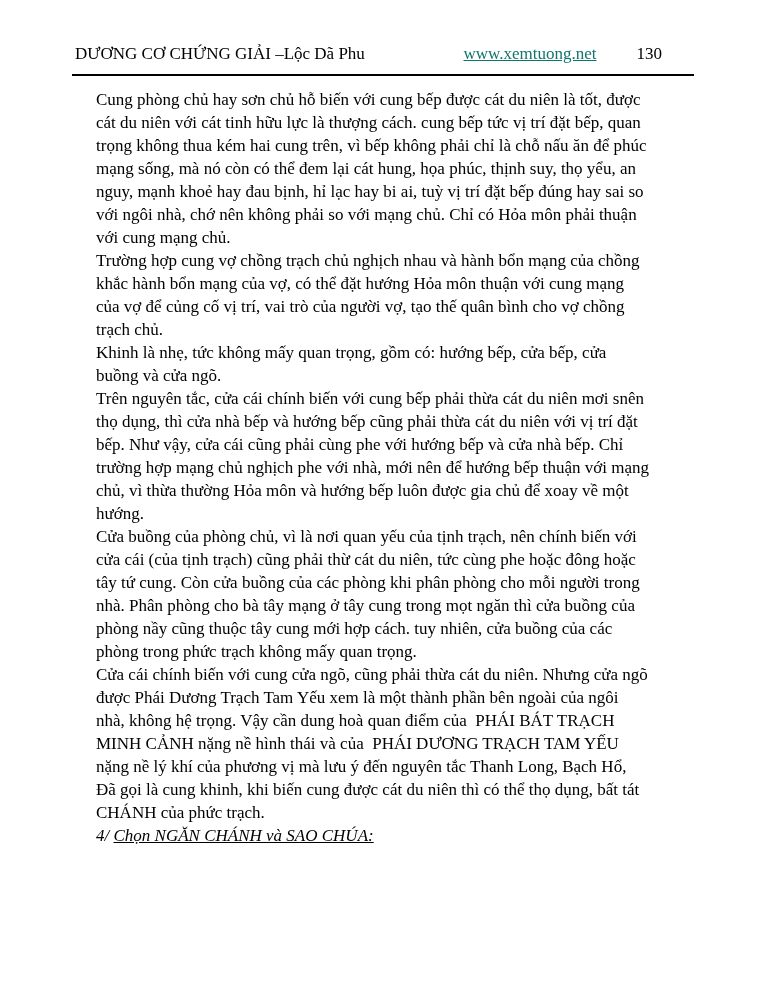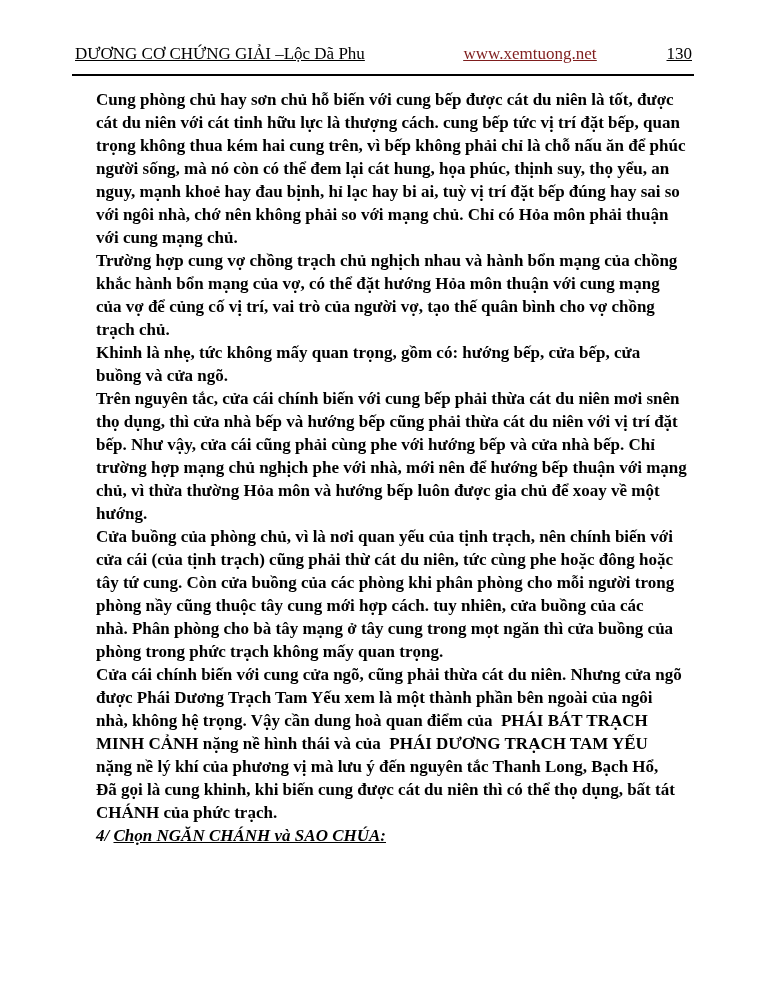--- a/index.html
+++ b/index.html
@@ -12,96 +12,94 @@
   .page {
     position: relative;
     width: 765px;
     height: 990px;
     background: #ffffff;
     overflow: hidden;
   }
   .page-header {
     display: flex;
     align-items: baseline;
-    padding: 44px 73px 0 75px;
+    padding: 44px 103px 0 75px;
     font-size: 17px;
     line-height: 20px;
     white-space: pre;
-    text-decoration: underline;
   }
   .page-header .doc-title {
     flex: 0 0 auto;
   }
   .page-header .site-link {
     margin-left: auto;
     text-decoration: underline;
     cursor: pointer;
   }
   .page-header .page-number {
-    margin-left: 70px;
+    margin-left: 40px;
   }
   .header-rule {
     height: 0;
     border-top: 2px solid #000000;
     margin: 10px 71px 0 72px;
   }
   .doc-body {
     margin: 12px 60px 0 96px;
     font-size: 17px;
     line-height: 23px;
   }
   .doc-body .line {
     white-space: pre;
-    font-weight: bold;
   }
   .doc-body .line.italic {
     font-style: italic;
   }
   .doc-body .line.heading {
     font-style: italic;
   }
   .doc-body .heading .underline {
     text-decoration: underline;
   }
 </style>
 </head>
 <body>
 
 <div class="page">
   <div class="page-header">
     <span class="doc-title">DƯƠNG CƠ CHỨNG GIẢI –Lộc Dã Phu</span>
-    <span class="site-link" style="color: #7f1d1d;">www.xemtuong.net</span>
+    <span class="site-link" style="color: #0f766e;">www.xemtuong.net</span>
     <span class="page-number">130</span>
   </div>
   <div class="header-rule" style="border-top-color: rgb(0, 0, 0);"></div>
   <div class="doc-body">
       <div class="line normal">Cung phòng chủ hay sơn chủ hỗ biến với cung bếp được cát du niên là tốt, được</div>
       <div class="line normal">cát du niên với cát tinh hữu lực là thượng cách. cung bếp tức vị trí đặt bếp, quan</div>
       <div class="line normal">trọng không thua kém hai cung trên, vì bếp không phải chỉ là chỗ nấu ăn để phúc</div>
-      <div class="line normal">người sống, mà nó còn có thể đem lại cát hung, họa phúc, thịnh suy, thọ yểu, an</div>
+      <div class="line normal">mạng sống, mà nó còn có thể đem lại cát hung, họa phúc, thịnh suy, thọ yểu, an</div>
       <div class="line normal">nguy, mạnh khoẻ hay đau bịnh, hỉ lạc hay bi ai, tuỳ vị trí đặt bếp đúng hay sai so</div>
       <div class="line normal">với ngôi nhà, chớ nên không phải so với mạng chủ. Chỉ có Hỏa môn phải thuận</div>
       <div class="line normal">với cung mạng chủ.</div>
       <div class="line normal">Trường hợp cung vợ chồng trạch chủ nghịch nhau và hành bổn mạng của chồng</div>
       <div class="line normal">khắc hành bổn mạng của vợ, có thể đặt hướng Hỏa môn thuận với cung mạng</div>
       <div class="line normal">của vợ để củng cố vị trí, vai trò của người vợ, tạo thế quân bình cho vợ chồng</div>
       <div class="line normal">trạch chủ.</div>
       <div class="line normal">Khinh là nhẹ, tức không mấy quan trọng, gồm có: hướng bếp, cửa bếp, cửa</div>
       <div class="line normal">buồng và cửa ngõ.</div>
       <div class="line normal">Trên nguyên tắc, cửa cái chính biến với cung bếp phải thừa cát du niên mơi snên</div>
       <div class="line normal">thọ dụng, thì cửa nhà bếp và hướng bếp cũng phải thừa cát du niên với vị trí đặt</div>
       <div class="line normal">bếp. Như vậy, cửa cái cũng phải cùng phe với hướng bếp và cửa nhà bếp. Chỉ</div>
       <div class="line normal">trường hợp mạng chủ nghịch phe với nhà, mới nên để hướng bếp thuận với mạng</div>
       <div class="line normal">chủ, vì thừa thường Hỏa môn và hướng bếp luôn được gia chủ để xoay về một</div>
       <div class="line normal">hướng.</div>
       <div class="line normal">Cửa buồng của phòng chủ, vì là nơi quan yếu của tịnh trạch, nên chính biến với</div>
       <div class="line normal">cửa cái (của tịnh trạch) cũng phải thừ cát du niên, tức cùng phe hoặc đông hoặc</div>
       <div class="line normal">tây tứ cung. Còn cửa buồng của các phòng khi phân phòng cho mỗi người trong</div>
+      <div class="line normal">nhà. Phân phòng cho bà tây mạng ở tây cung trong mọt ngăn thì cửa buồng của</div>
       <div class="line normal">phòng nầy cũng thuộc tây cung mới hợp cách. tuy nhiên, cửa buồng của các</div>
-      <div class="line normal">nhà. Phân phòng cho bà tây mạng ở tây cung trong mọt ngăn thì cửa buồng của</div>
       <div class="line normal">phòng trong phức trạch không mấy quan trọng.</div>
       <div class="line normal">Cửa cái chính biến với cung cửa ngõ, cũng phải thừa cát du niên. Nhưng cửa ngõ</div>
       <div class="line normal">được Phái Dương Trạch Tam Yếu xem là một thành phần bên ngoài của ngôi</div>
       <div class="line normal">nhà, không hệ trọng. Vậy cần dung hoà quan điểm của  PHÁI BÁT TRẠCH</div>
       <div class="line normal">MINH CẢNH nặng nề hình thái và của  PHÁI DƯƠNG TRẠCH TAM YẾU</div>
       <div class="line normal">nặng nề lý khí của phương vị mà lưu ý đến nguyên tắc Thanh Long, Bạch Hổ,</div>
       <div class="line normal">Đã gọi là cung khinh, khi biến cung được cát du niên thì có thể thọ dụng, bất tát</div>
       <div class="line normal">CHÁNH của phức trạch.</div>
       <div class="line heading"><span>4/ </span><span class="underline">Chọn NGĂN CHÁNH và SAO CHÚA:</span></div>
     </div>

